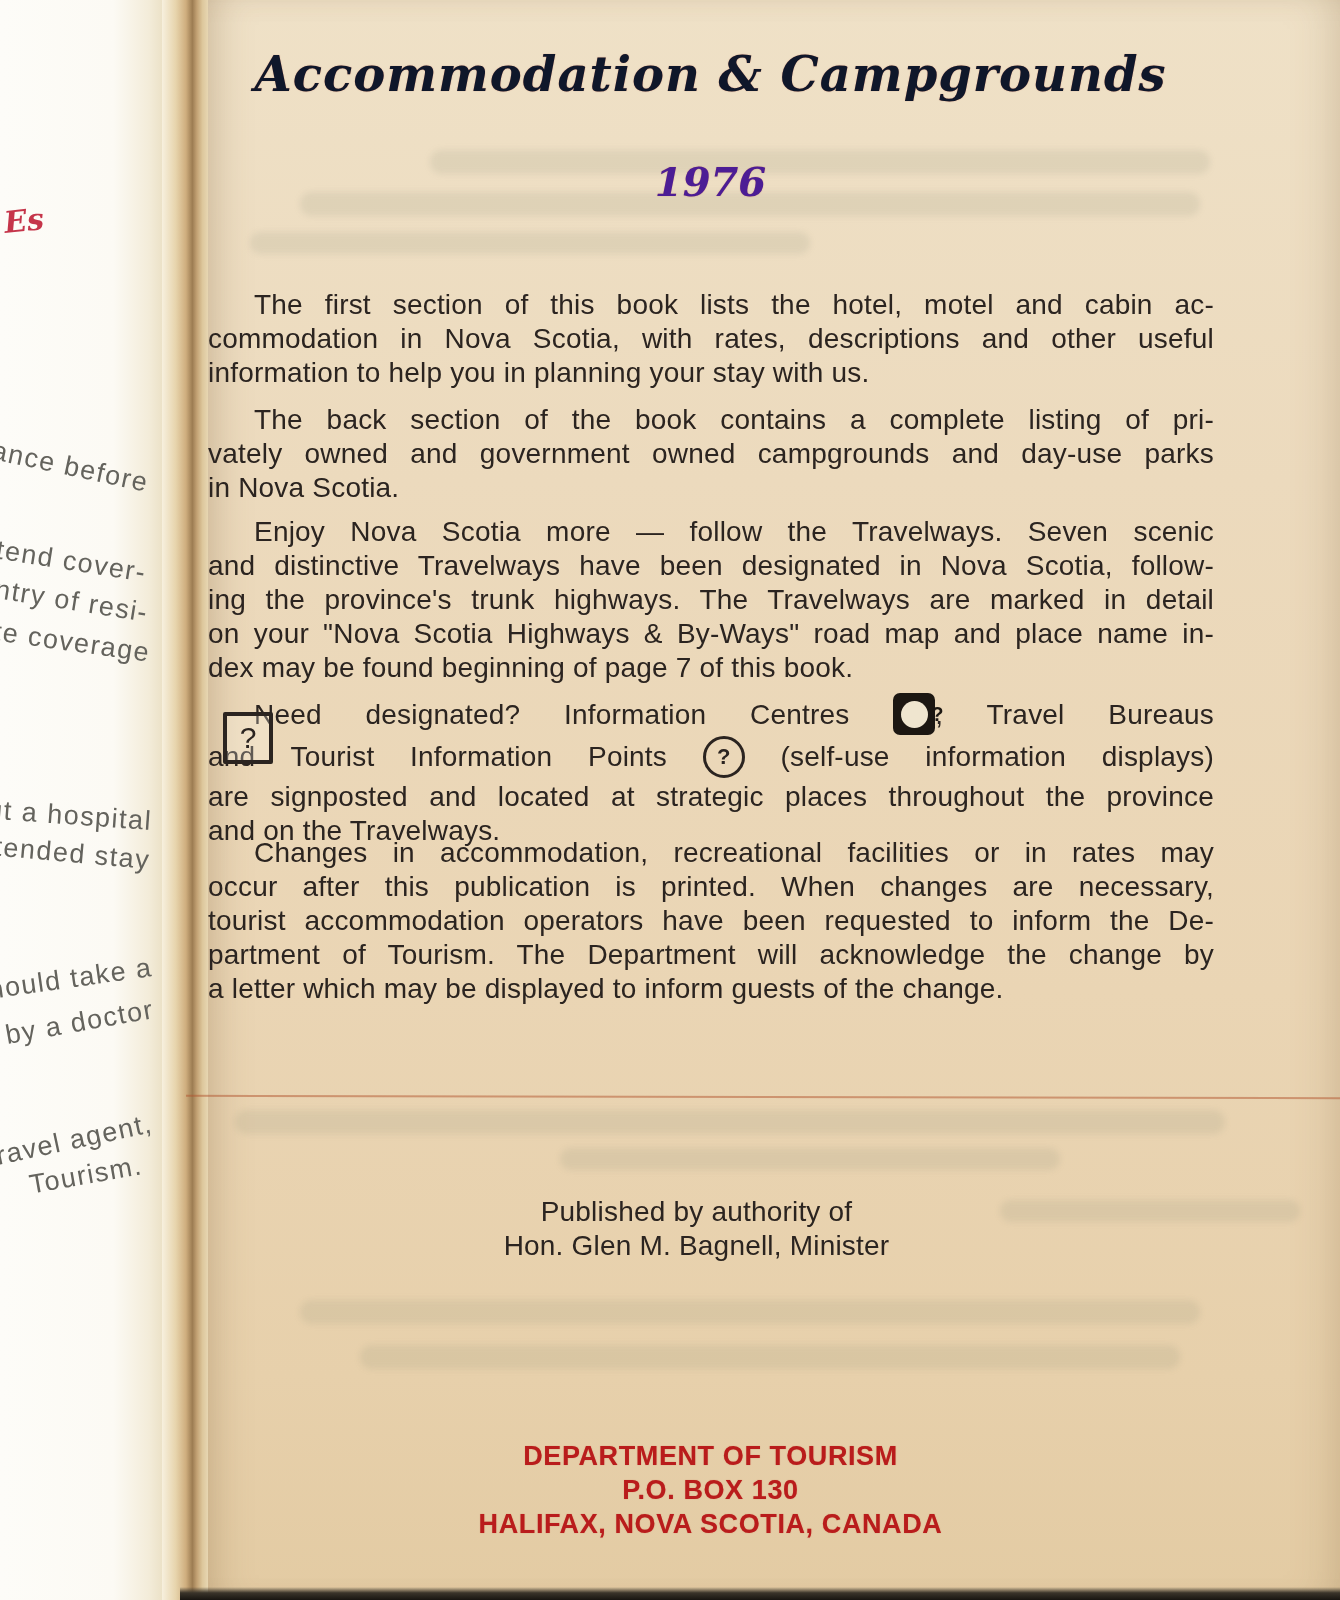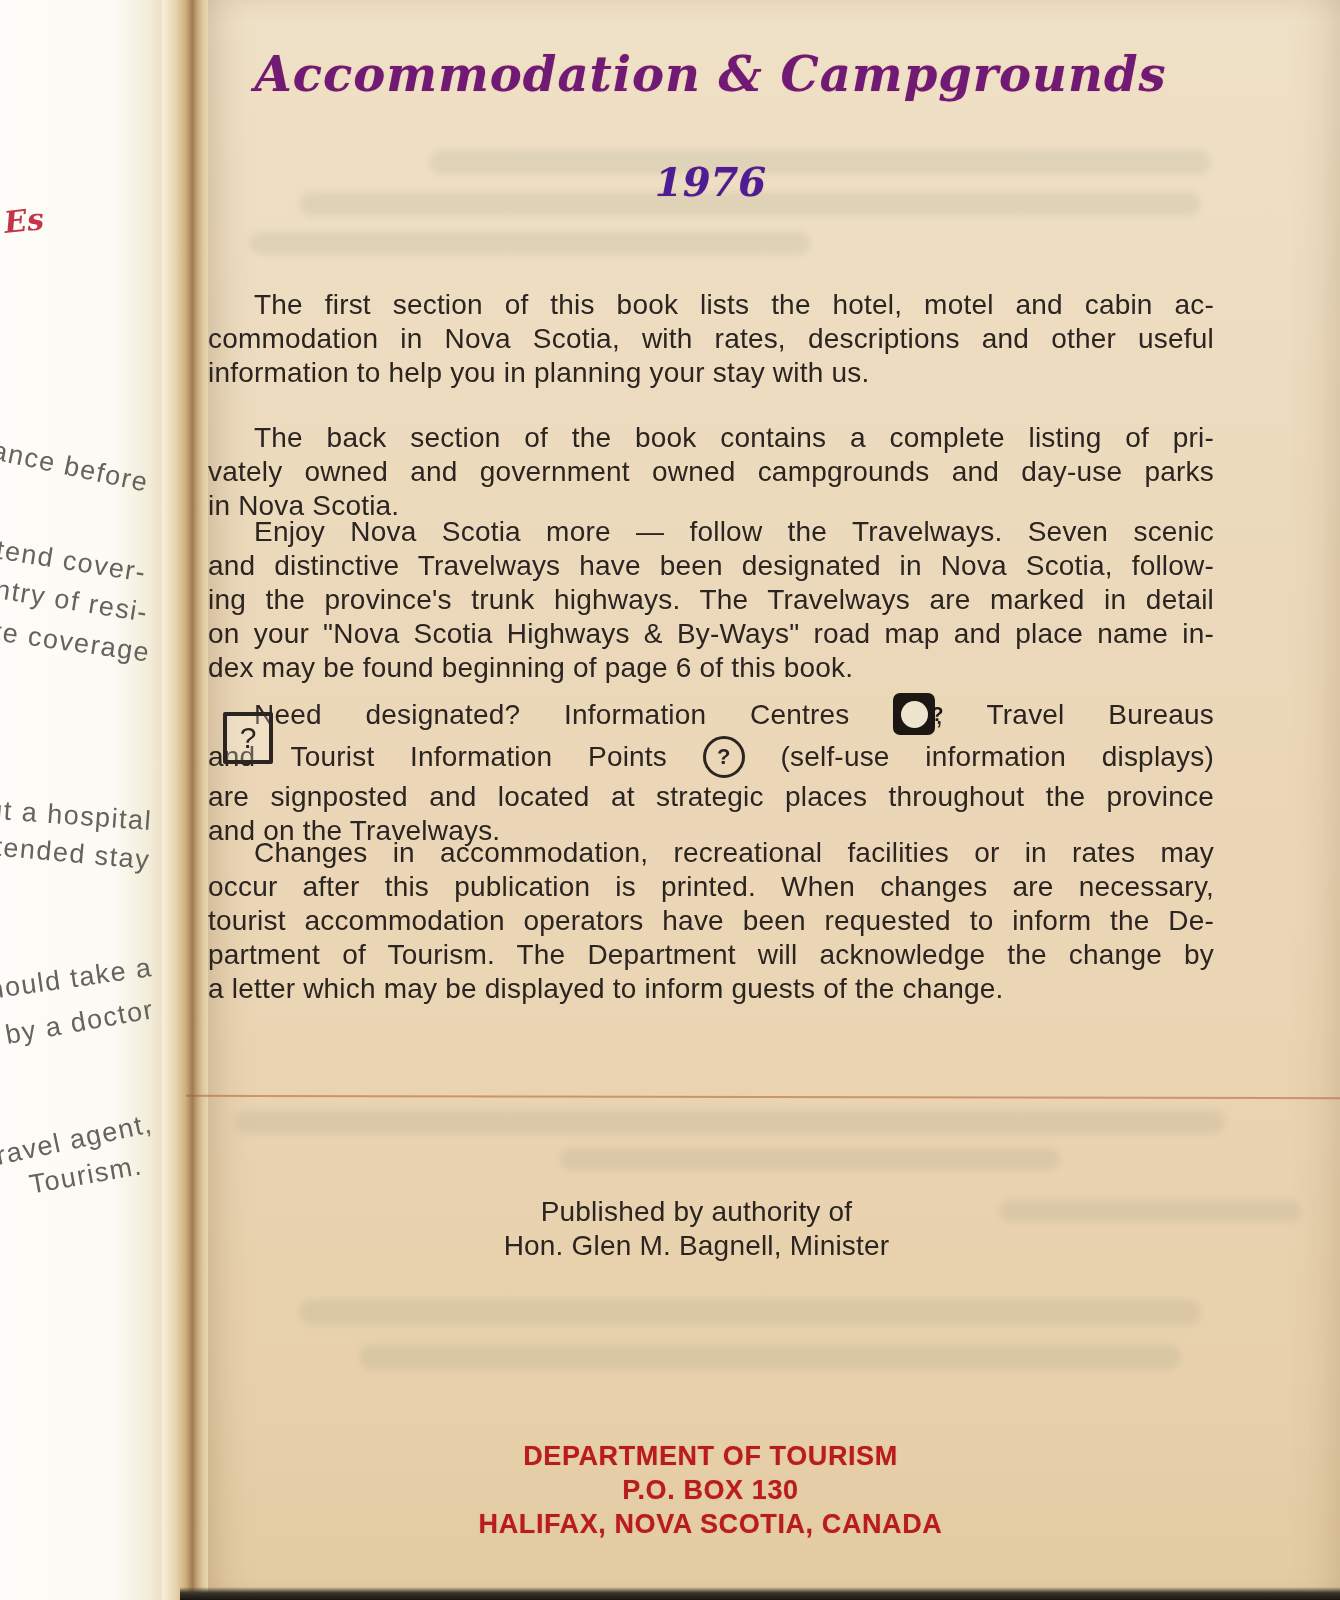--- a/index.html
+++ b/index.html
@@ -35,32 +35,32 @@
     box-shadow:inset 26px 0 40px -24px rgba(122,92,52,.35), inset -28px 0 48px -28px rgba(122,92,52,.30);}
   .bottom-band{position:absolute;left:180px;right:0;bottom:0;height:13px;
     background:linear-gradient(to top,#181511 0%,#3a342a 55%,rgba(58,52,42,0) 100%);}
 
   
   .ghost{position:absolute;border-radius:12px;background:rgba(124,134,108,.13);filter:blur(3px);}
 
   
   .title{position:absolute;left:208px;width:1005px;top:46px;text-align:center;
     font-family:"DejaVu Serif",serif;font-style:italic;font-weight:bold;
-    font-size:48px;color:#701a75;letter-spacing:1px;
+    font-size:48px;color:#0f172a;letter-spacing:1px;
     text-shadow:0 0 1px rgba(193,65,40,.55);}
   .year{position:absolute;left:208px;width:1005px;top:158px;text-align:center;
     font-family:"DejaVu Serif",serif;font-style:italic;font-weight:bold;
     font-size:40px;color:#4c1d95;text-shadow:0 0 1px rgba(193,65,40,.5);}
 
   .para{position:absolute;left:208px;width:1006px;color:#2b2420;
     font-size:28px;line-height:34px;letter-spacing:.2px;}
   .pline{text-align:justify;text-align-last:justify;}
   .pline.last{text-align-last:left;}
   .pline.first{text-indent:46px;}
-  .p1{top:288px;} .p2{top:421px;} .p3{top:515px;} .p4{top:696px;} .p5{top:836px;}
+  .p1{top:288px;} .p2{top:403px;} .p3{top:515px;} .p4{top:696px;} .p5{top:836px;}
 
   
   .icon-centre{display:inline-flex;width:42px;height:42px;border-radius:7px;
     background:#1c1712;align-items:center;justify-content:center;
     vertical-align:middle;position:relative;top:-3px;}
   .icon-centre .c{width:27px;height:27px;border-radius:50%;background:#efe5cf;
     display:flex;align-items:center;justify-content:center;
     font-weight:bold;font-size:20px;color:#1c1712;}
   .icon-point{display:inline-flex;width:36px;height:36px;border-radius:50%;
     border:3px solid #2b2420;align-items:center;justify-content:center;
@@ -125,21 +125,21 @@
   <div class="pline first">The back section of the book contains a complete listing of pri-</div>
   <div class="pline">vately owned and government owned campgrounds and day-use parks</div>
   <div class="pline last">in Nova Scotia.</div>
 </div>
 
 <div class="para p3">
   <div class="pline first">Enjoy Nova Scotia more — follow the Travelways. Seven scenic</div>
   <div class="pline">and distinctive Travelways have been designated in Nova Scotia, follow-</div>
   <div class="pline">ing the province's trunk highways. The Travelways are marked in detail</div>
   <div class="pline">on your "Nova Scotia Highways &amp; By-Ways" road map and place name in-</div>
-  <div class="pline last">dex may be found beginning of page 6 of this book.</div>
+  <div class="pline last">dex may be found beginning of page 7 of this book.</div>
 </div>
 
 <div class="para p4">
   <div class="pline first"><span>Need designated? Information Centres</span> <span class="icon-centre">
         <span class="c">?</span>
       </span><span>, Travel Bureaus</span></div>
   <div class="pline"><span>and Tourist Information Points</span> <span class="icon-point">?</span> <span>(self-use information displays)</span></div>
   <div class="pline">are signposted and located at strategic places throughout the province</div>
   <div class="pline last">and on the Travelways.</div>
 </div>

